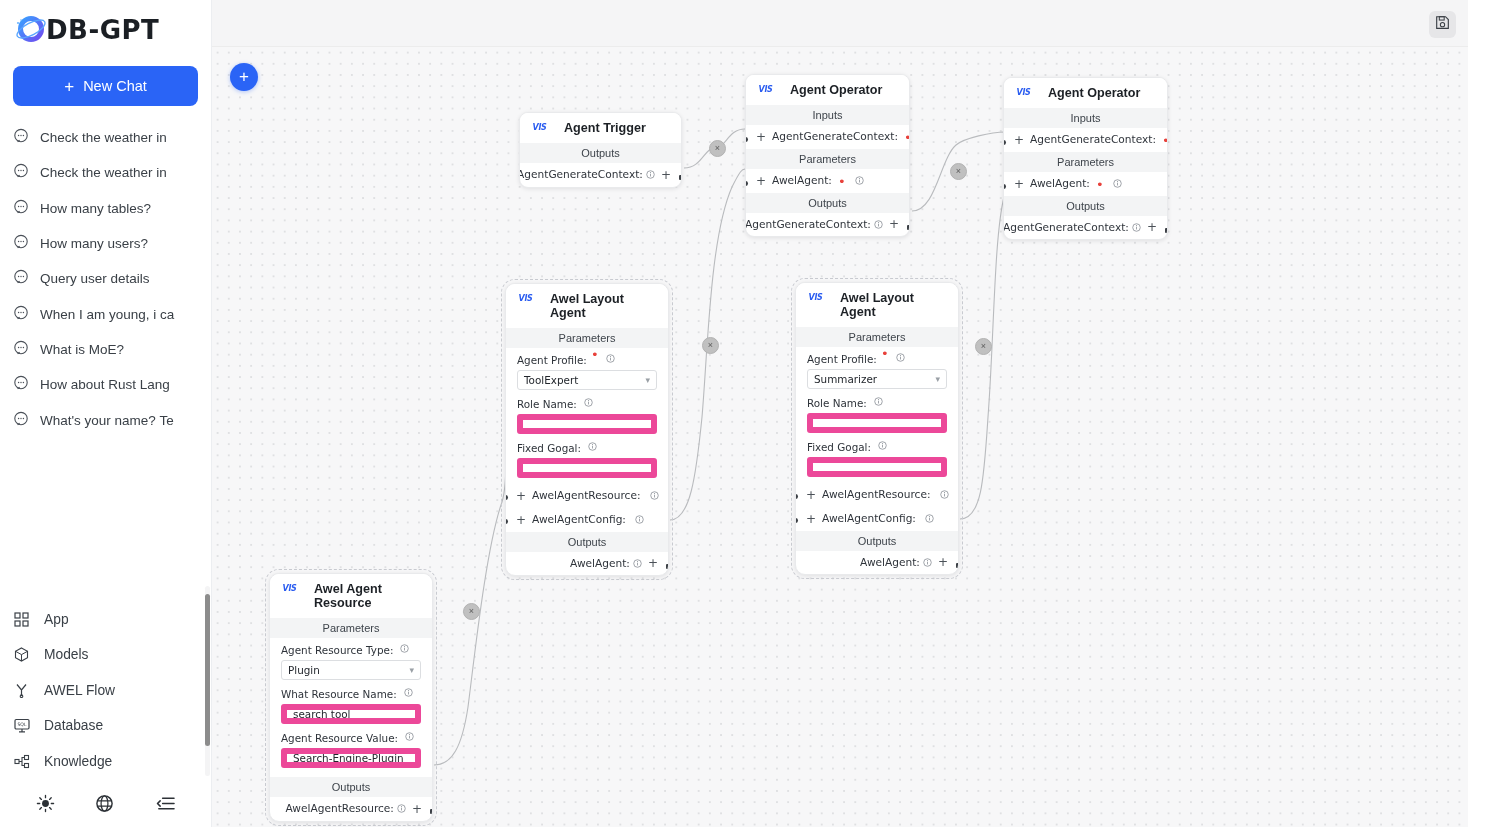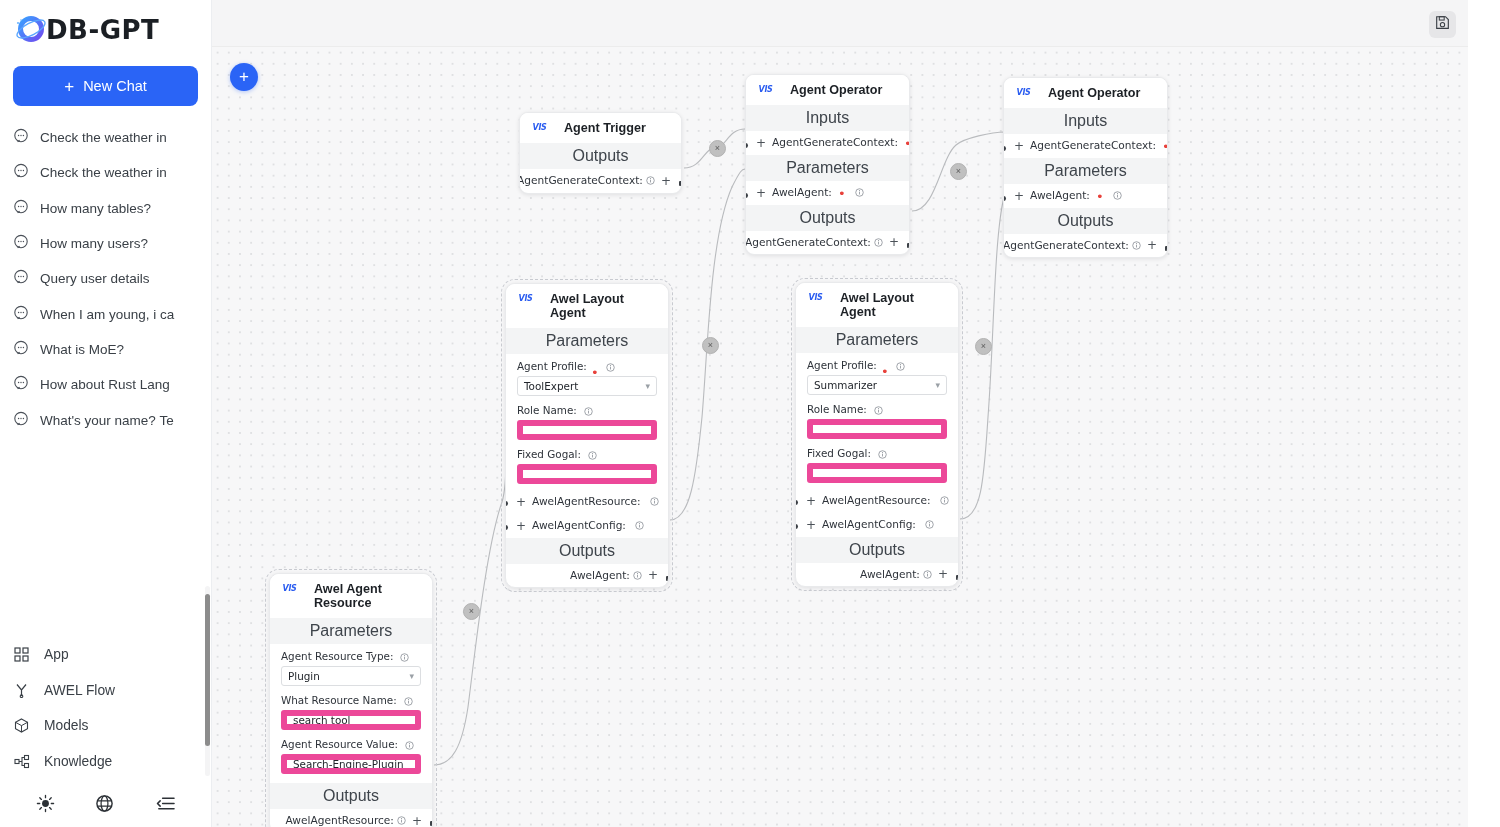--- a/index.html
+++ b/index.html
@@ -96,34 +96,34 @@
     padding: 8px 10px 8px 11px; font-size: 12.6px; font-weight: 700; color: #1c2025;
     background: #fff;
   }
   .vis-badge {
     width: 17px; height: 11px; border-radius: 2px; background: #fff;
     display: flex; align-items: center; justify-content: center;
     font-size: 7px; font-weight: 700; color: #2a5cf0; letter-spacing: -.3px;
     border: 0; font-family: "DejaVu Sans", sans-serif; font-style: italic;
   }
   .sect {
-    background: #f3f4f5; text-align: center; font-size: 16px; color: #3e444b;
+    background: #f3f4f5; text-align: center; font-size: 11px; color: #3e444b;
     padding: 4px 0; font-weight: 400;
   }
   .row {
     position: relative; padding: 5px 10px; display: flex; align-items: center;
     font-size: 10.6px; color: #2e333a; line-height: 1.3; font-family: "DejaVu Sans", sans-serif;
   }
   .row.right { justify-content: flex-end; }
   .row.left { justify-content: flex-start; gap: 6px; }
   .plus-s { font-size: 12px; color: #4b5158; line-height: 1; }
   .req-dot { color: #e8413b; font-size: 13px; line-height: 0; position: relative; top: 1px; }
   .info-ic { display: inline-flex; margin-left: 3px; }
   .fieldblock { padding: 6px 11px 2px 11px; }
-  .flabel { font-size: 10.4px; color: #2e333a; display: flex; align-items: flex-end; gap: 4px;
+  .flabel { font-size: 10.4px; color: #2e333a; display: flex; align-items: flex-start; gap: 4px;
     margin-bottom: 4px; font-family: "DejaVu Sans", sans-serif; }
   .finput {
     width: 100%; height: 20px; border: 6px solid #ec4899; border-radius: 3px;
     background: #fff; font-size: 10.4px; color: #22262c; padding: 0 6px;
     font-family: "DejaVu Sans", sans-serif; outline: none;
   }
   .fselect {
     width: 100%; height: 20px; border: 1px solid #dcdee1; border-radius: 3px;
     background: #fff; font-size: 10.4px; color: #22262c; padding: 0 6px;
     display: flex; align-items: center; justify-content: space-between; cursor: pointer;
@@ -278,34 +278,44 @@
               <rect x="9" y="1" width="5" height="5" fill="none" stroke="#3a4047" stroke-width="1.2"></rect>
               <rect x="1" y="9" width="5" height="5" fill="none" stroke="#3a4047" stroke-width="1.2"></rect>
               <rect x="9" y="9" width="5" height="5" fill="none" stroke="#3a4047" stroke-width="1.2"></rect>
             </svg>
           </span>
         <span>App</span>
       </div>
       <div class="nav-item">
         <span class="ic">
             <svg width="15" height="15" viewBox="0 0 15 15">
+              <path d="M7.5 1 L13.5 4.3 V10.7 L7.5 14 L1.5 10.7 V4.3 Z" fill="none" stroke="#3a4047" stroke-width="1.1"></path>
+              <path d="M1.5 4.3 L7.5 7.6 L13.5 4.3 M7.5 7.6 V14" fill="none" stroke="#3a4047" stroke-width="1"></path>
+            </svg>
+          </span>
+        <span>Models</span>
+      </div>
+      <div class="nav-item">
+        <span class="ic">
+            <svg width="15" height="15" viewBox="0 0 15 15">
               <path d="M3 1.5 L7.5 7 L12 1.5 M7.5 7 L7.5 13" fill="none" stroke="#3a4047" stroke-width="1.2"></path>
               <circle cx="7.5" cy="13.2" r="1.3" fill="none" stroke="#3a4047" stroke-width="1.1"></circle>
             </svg>
           </span>
         <span>AWEL Flow</span>
       </div>
       <div class="nav-item">
         <span class="ic">
-            <svg width="15" height="15" viewBox="0 0 15 15">
-              <path d="M7.5 1 L13.5 4.3 V10.7 L7.5 14 L1.5 10.7 V4.3 Z" fill="none" stroke="#3a4047" stroke-width="1.1"></path>
-              <path d="M1.5 4.3 L7.5 7.6 L13.5 4.3 M7.5 7.6 V14" fill="none" stroke="#3a4047" stroke-width="1"></path>
+            <svg width="16" height="15" viewBox="0 0 16 15">
+              <rect x="1" y="1.5" width="14" height="9.5" rx="1.2" fill="none" stroke="#3a4047" stroke-width="1.2"></rect>
+              <text x="8" y="8.3" font-size="4.6" text-anchor="middle" fill="#3a4047" font-family="DejaVu Sans">SQL</text>
+              <path d="M8 11 V13.5 M5 13.8 H11" stroke="#3a4047" stroke-width="1.2" fill="none"></path>
             </svg>
           </span>
-        <span>Models</span>
+        <span>Database</span>
       </div>
       <div class="nav-item">
         <span class="ic">
             <svg width="16" height="15" viewBox="0 0 16 15">
               <rect x="1" y="5.5" width="4" height="4" fill="none" stroke="#3a4047" stroke-width="1.1"></rect>
               <rect x="10.5" y="1.5" width="4" height="4" fill="none" stroke="#3a4047" stroke-width="1.1"></rect>
               <rect x="10.5" y="9.5" width="4" height="4" fill="none" stroke="#3a4047" stroke-width="1.1"></rect>
               <path d="M5 7.5 H8 V3.5 H10.5 M8 7.5 V11.5 H10.5" fill="none" stroke="#3a4047" stroke-width="1.1"></path>
             </svg>
           </span>

